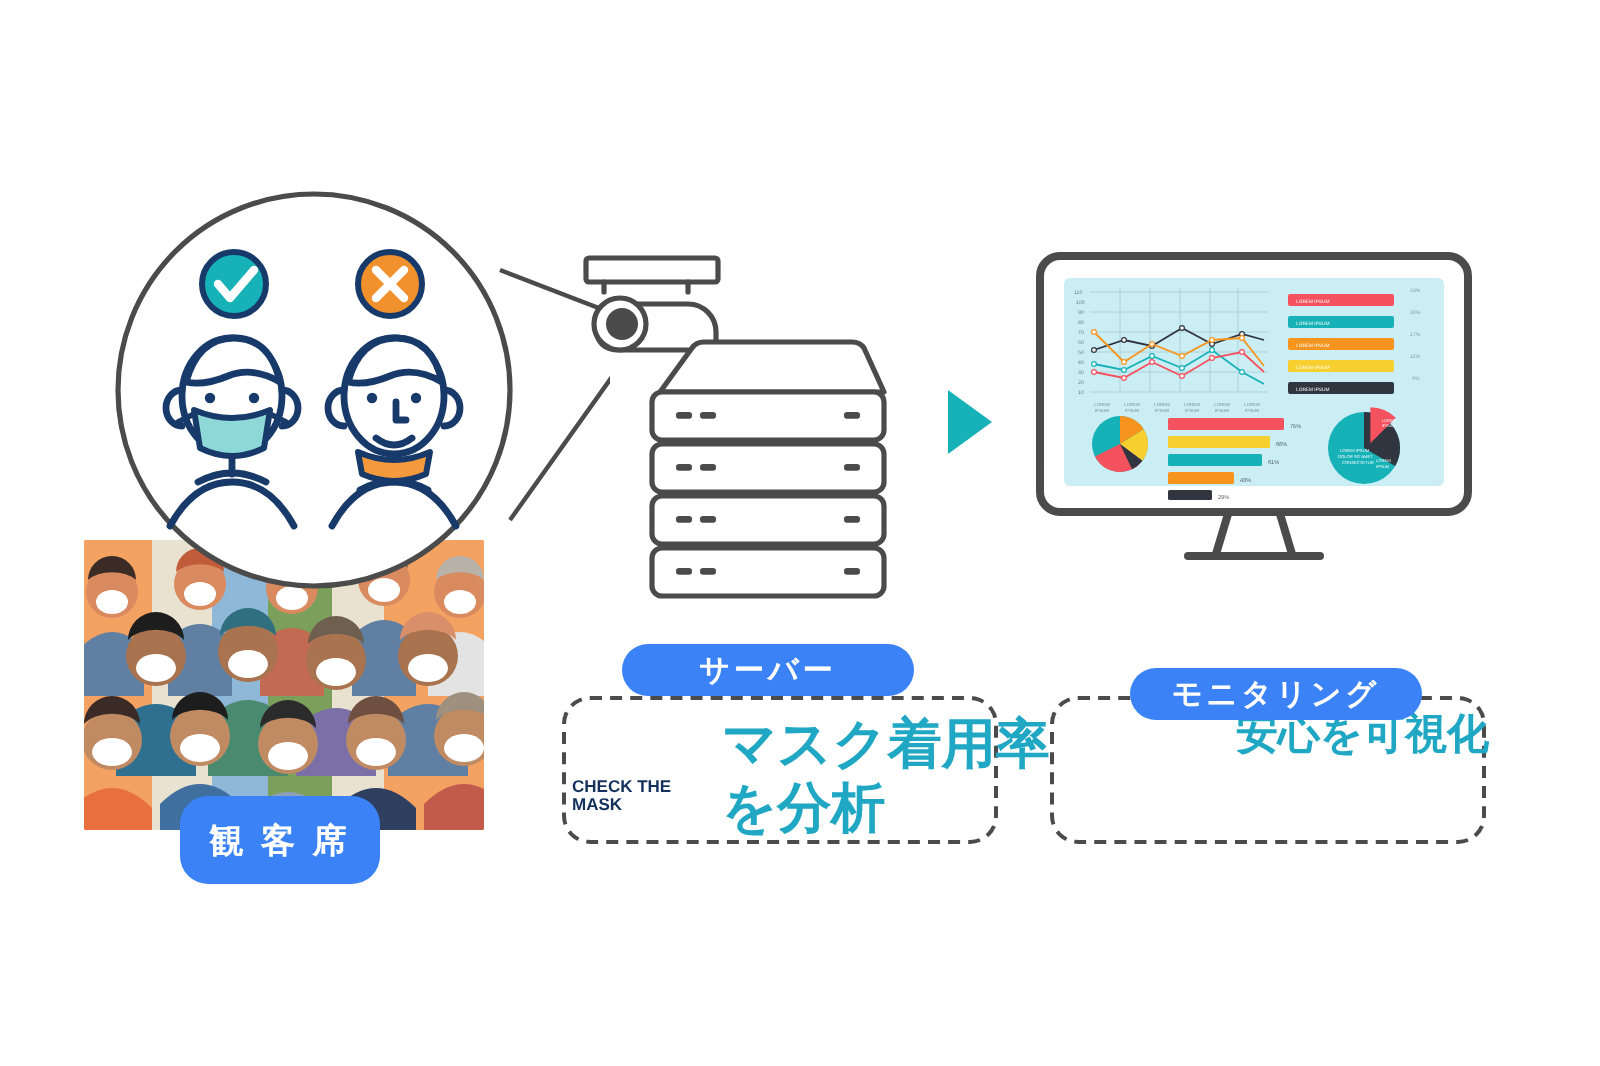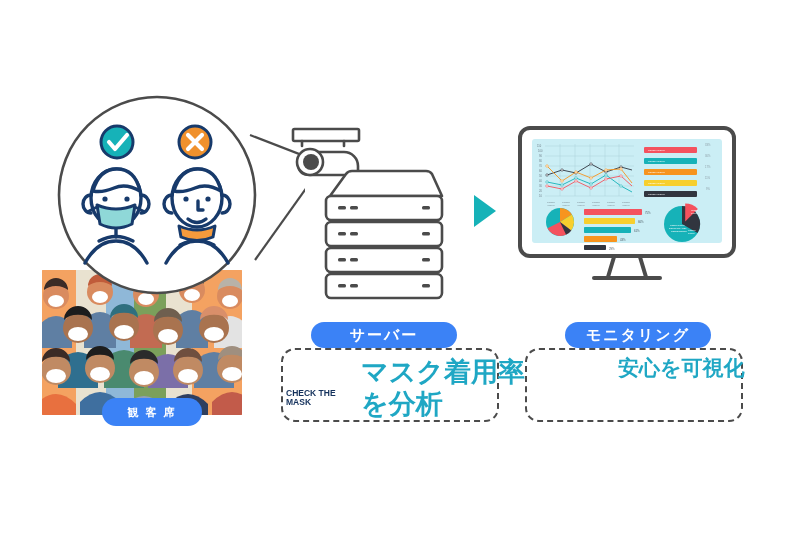--- a/index.html
+++ b/index.html
@@ -160,21 +160,21 @@
           <path d="M0 92 a14 14 0 0 1 28 0 a16 10 0 0 0 -28 0z" fill="#3b2b26"></path>
           <path d="M44 90 a14 14 0 0 1 28 0 a16 10 0 0 0 -28 0z" fill="#1d1d1d"></path>
           <path d="M88 94 a14 14 0 0 1 28 0 a16 10 0 0 0 -28 0z" fill="#2b2b2b"></path>
           <path d="M132 92 a14 14 0 0 1 28 0 a16 10 0 0 0 -28 0z" fill="#6f4f3f"></path>
           <path d="M176 90 a14 14 0 0 1 28 0 a16 10 0 0 0 -28 0z" fill="#9f8f7f"></path>
         </g>
       </g>
     </svg>
   </div>
 
-  <div class="pill nosel" style="left:102px;top:398px;width:100px;height:28px;font-size:11px;">
+  <div class="pill nosel" style="left:90px;top:398px;width:100px;height:44px;font-size:17px;">
     <span>観 客 席</span>
   </div>
 
   <svg class="abs nosel" style="left:55px;top:95px;" width="250" height="215" viewBox="0 0 250 215">
 
     <line x1="195" y1="40" x2="252" y2="62" stroke="#4b4b4b" stroke-width="2.2"></line>
     <line x1="200" y1="165" x2="252" y2="92" stroke="#4b4b4b" stroke-width="2.2"></line>
 
     <circle cx="102" cy="100" r="98" fill="#ffffff" stroke="#4b4b4b" stroke-width="2.6"></circle>
 
@@ -448,21 +448,21 @@
     <div>MASK</div>
   </div>
 
   <div class="card-text nosel" style="left:361px;top:357px;font-size:27px;">
     <div>マスク着用率</div>
     <div>を分析</div>
   </div>
 
   <div class="card" style="left:525px;top:348px;width:218px;height:74px;"></div>
 
-  <div class="pill nosel" style="left:565px;top:322px;width:146px;height:26px;font-size:15px;">
+  <div class="pill nosel" style="left:565px;top:334px;width:146px;height:26px;font-size:15px;">
     <span>モニタリング</span>
   </div>
 
   <svg class="abs nosel" style="left:531px;top:350px;" width="78" height="72" viewBox="0 0 78 72">
     <g fill="#ffffff" stroke="#173a6b" stroke-width="2.2" stroke-linejoin="round" stroke-linecap="round">
 
       <ellipse cx="24" cy="18" rx="12" ry="13"></ellipse>
       <path d="M13 13 q3 -10 11 -10 q8 0 11 10 q-8 -4 -14 -1 q-5 2 -8 1z"></path>
       <path d="M8 52 q0 -16 16 -18 q16 2 16 18 z"></path>
       <path d="M15 22 q9 4 18 0 l-2 10 q-7 4 -14 0z" fill="#8fd8d8"></path>

